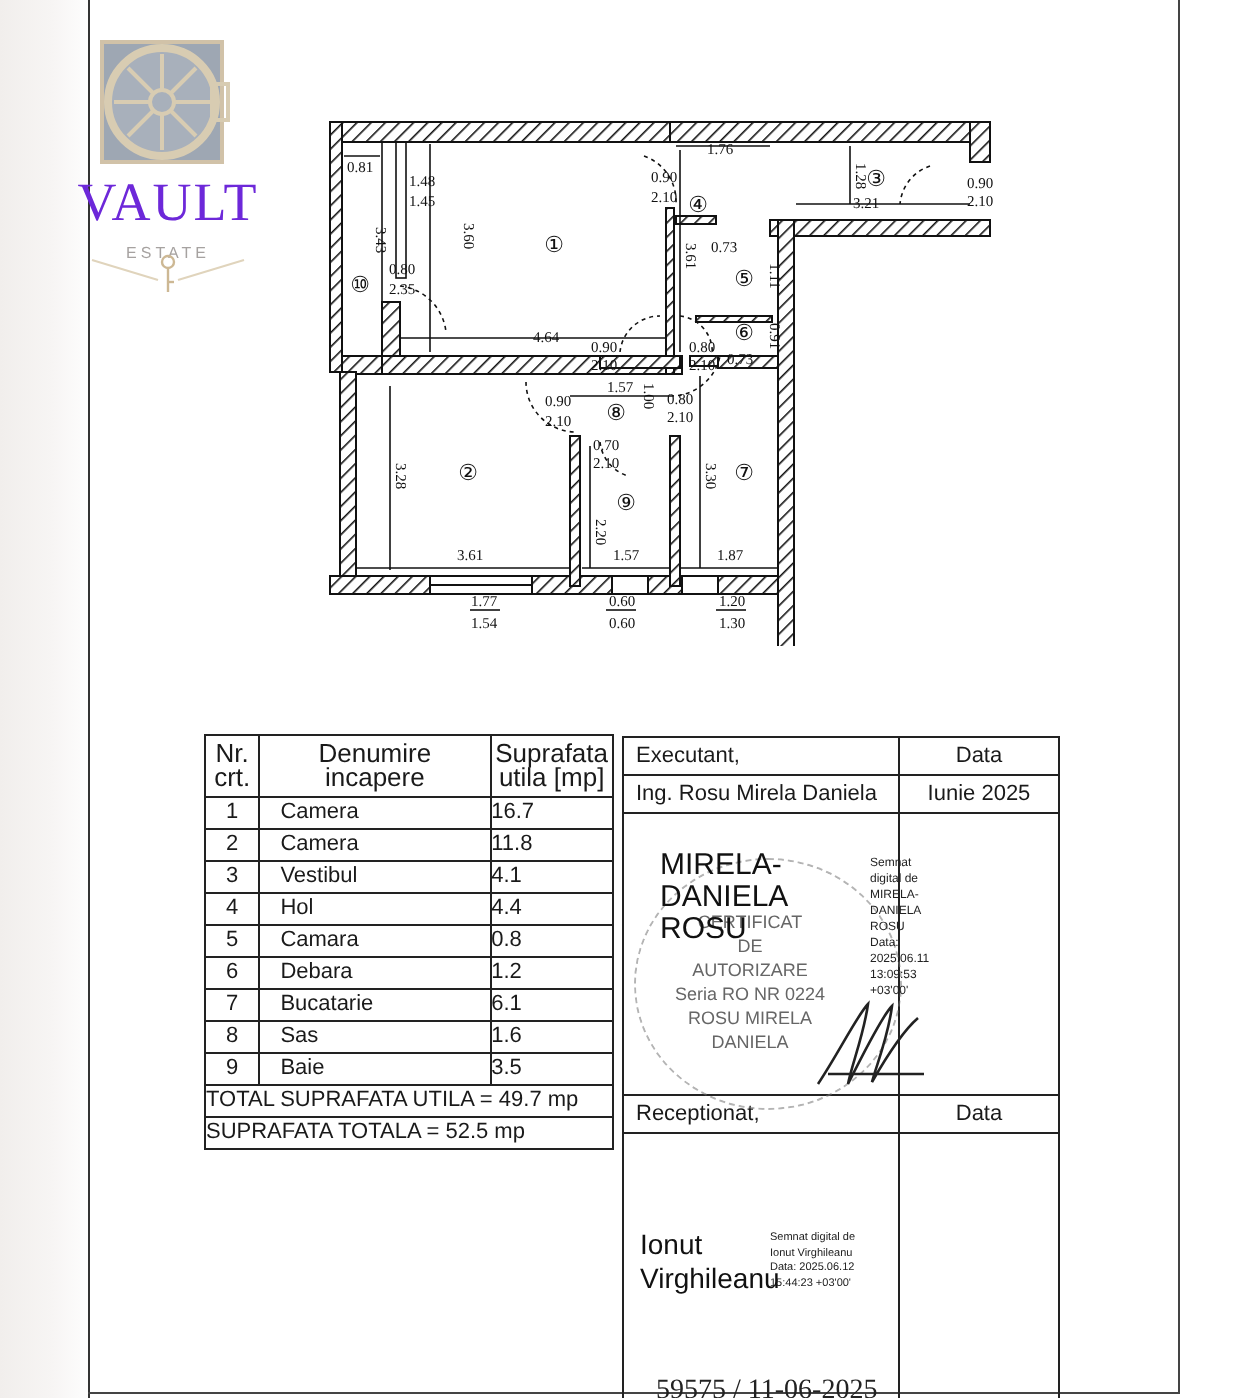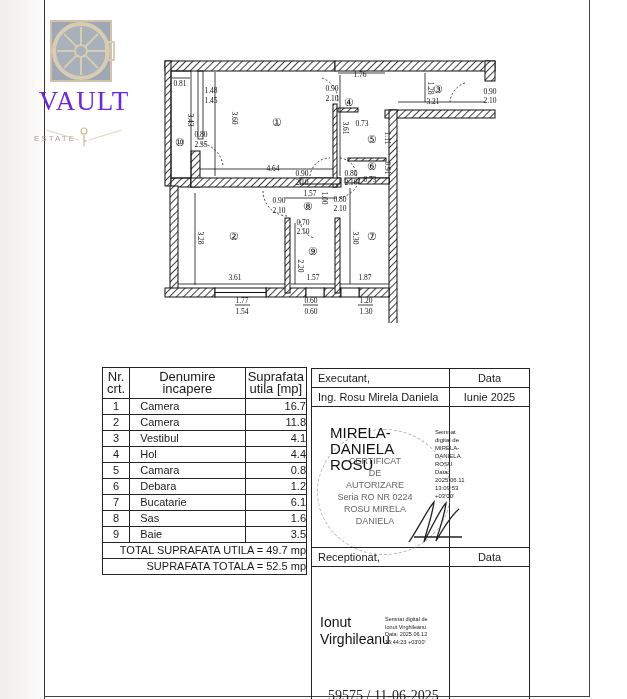--- a/index.html
+++ b/index.html
@@ -4,34 +4,34 @@
 <style>
   html, body { margin:0; padding:0; }
   body { width:627px; height:699px; background:#ffffff; position:relative; overflow:hidden; font-family:"Liberation Sans", sans-serif; color:#1a1a1a; }
   .leftstrip { position:absolute; left:0; top:0; width:44px; height:699px; background:linear-gradient(90deg,#f1eeec 0%,#f7f5f4 60%,#fdfdfd 100%); }
   .frame-left { position:absolute; left:44px; top:0; width:1px; height:699px; background:#333; }
   .frame-right { position:absolute; left:589px; top:0; width:1px; height:697px; background:#444; }
   .frame-bottom { position:absolute; left:44px; top:696px; width:546px; height:1px; background:#444; }
 
   .logo { position:absolute; left:34px; top:18px; width:100px; height:120px; }
   .logo .vault { position:absolute; left:0; top:68px; width:100px; text-align:center; font-family:"Liberation Serif", serif; font-size:27px; letter-spacing:1px; color:#6d28d9; }
-  .logo .estate { position:absolute; left:0; top:116px; width:100px; text-align:left; font-size:8px; letter-spacing:2px; color:#a6a2a0; }
+  .logo .estate { position:absolute; left:0; top:104px; width:100px; text-align:center; font-size:8px; letter-spacing:2px; color:#a6a2a0; }
 
   .plan { position:absolute; left:160px; top:58px; width:340px; height:265px; }
   .plan text { font-family:"Liberation Serif", serif; fill:#111; }
 
   table { border-collapse:collapse; position:absolute; }
   td, th { border:1px solid #222; padding:0; font-weight:normal; }
   .rooms { left:102px; top:367px; width:205px; font-size:11px; }
   .rooms th { font-size:13px; line-height:12px; padding:3px 2px; text-align:center; }
   .rooms td { height:15px; line-height:15px; }
   .rooms td.nr { width:27px; text-align:center; }
   .rooms td.nm { width:115px; padding-left:10px; }
-  .rooms td.ar { text-align:right; }
-  .rooms td.tot { text-align:right; }
+  .rooms td.ar { text-align:left; }
+  .rooms td.tot { text-align:left; }
 
   .sig { left:311px; top:368px; width:219px; font-size:11px; }
   .sig td { padding:2px 6px; height:14px; line-height:14px; }
   .sig td.c2 { width:67px; text-align:center; }
   .sig td.box { height:140px; position:relative; vertical-align:top; padding:0; }
   .sig td.box2 { height:133px; position:relative; vertical-align:top; padding:0; }
 
   .signer-name { position:absolute; left:18px; top:18px; font-size:15px; line-height:16px; color:#111; }
   .signer-note { position:absolute; left:123px; top:21px; font-size:6px; line-height:8px; color:#222; }
   .stamp { position:absolute; left:5px; top:22px; width:132px; height:124px; border:1px dashed #777; border-radius:50%; opacity:.55; }

